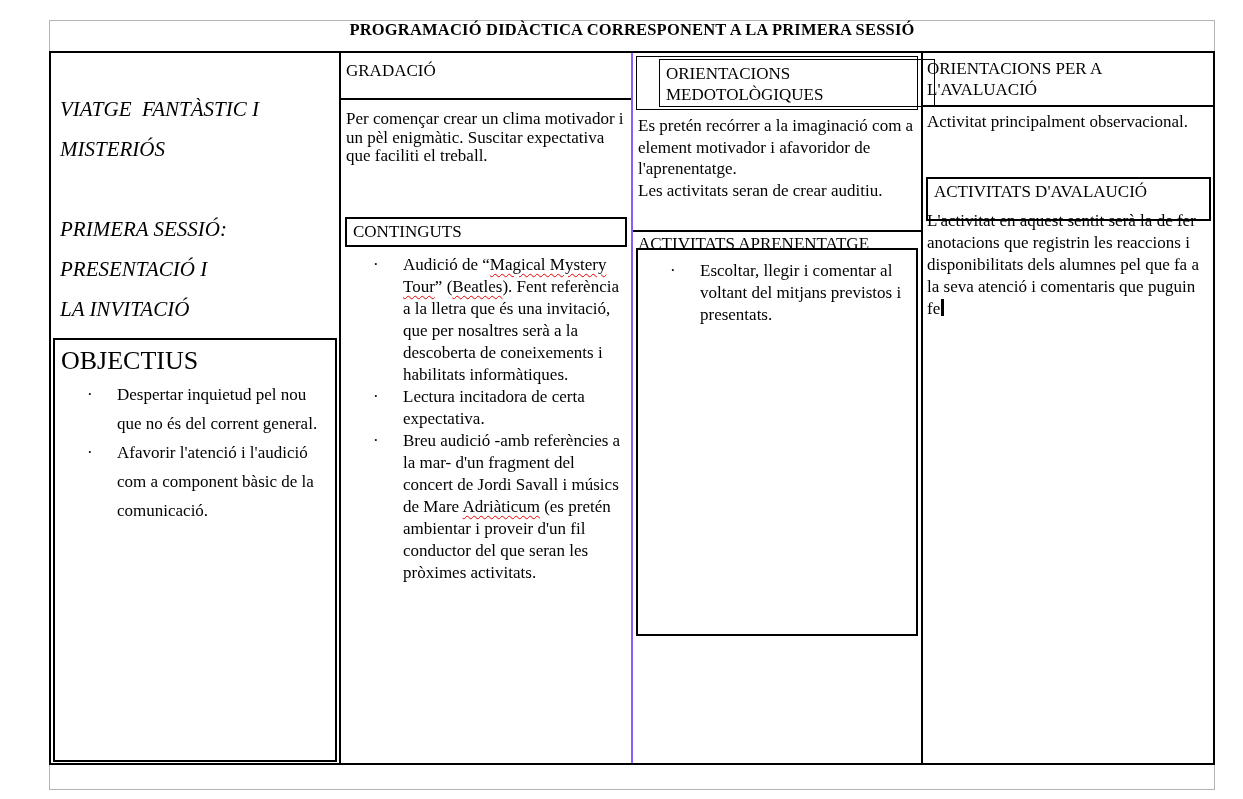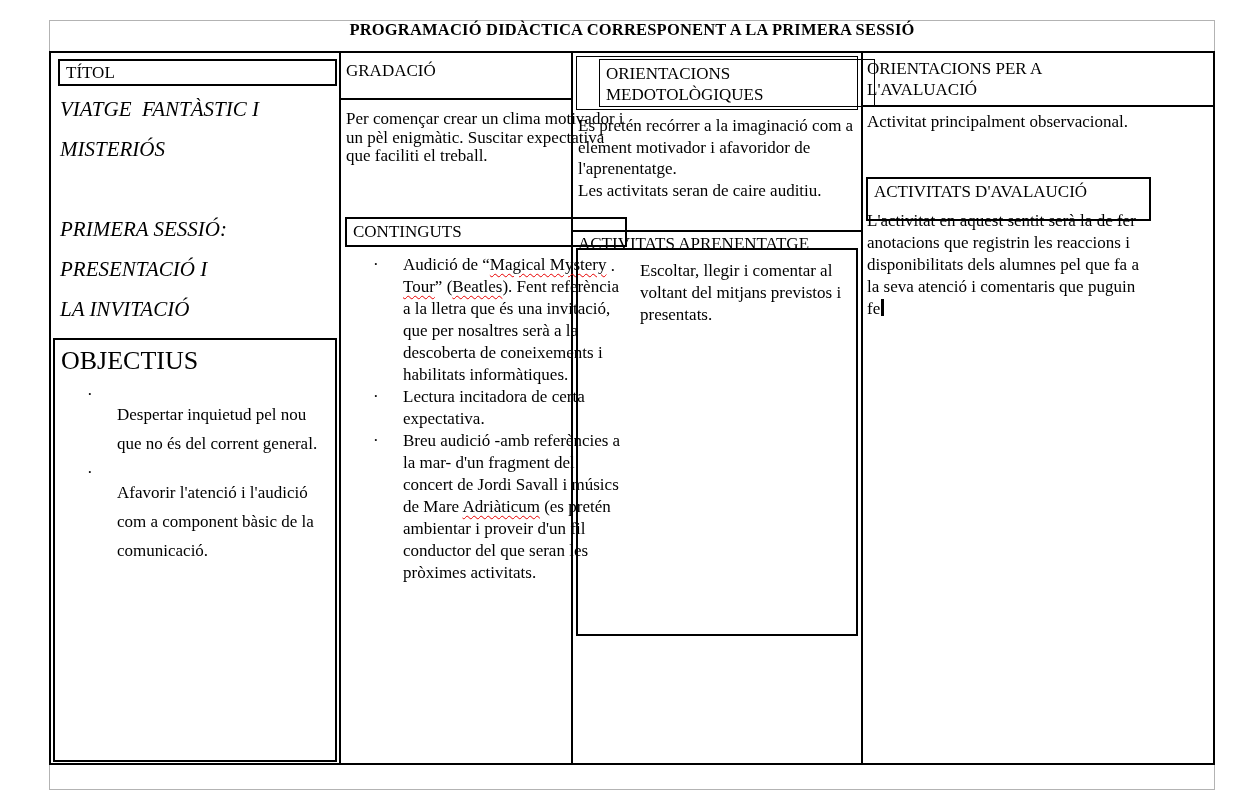--- a/index.html
+++ b/index.html
@@ -14,35 +14,35 @@
   .gray-frame{left:49px;top:20px;width:1166px;height:770px;border:1px solid #b3b3b3;}
 
   
   .title-row{left:49px;top:20px;width:1166px;height:31px;display:flex;align-items:flex-start;justify-content:center;}
   .title-row span{font-weight:bold;font-size:16.5px;letter-spacing:.2px;}
 
   
   .main-table{left:49px;top:51px;width:1166px;height:714px;border:2px solid #000;display:flex;}
   .col{position:relative;box-sizing:border-box;height:100%;}
   .col-1{width:290px;border-right:2px solid #000;}
-  .col-2{width:232px;border-right:2px solid #000000;}
+  .col-2{width:292px;border-right:2px solid #8b5cf6;}
   .col-3{width:290px;border-right:2px solid #000;}
   .col-4{flex:1;}
 
   .hdr{font-size:17px;}
 
   
   .titol-box{left:7px;top:6px;width:279px;height:27px;border:2px solid #000;padding:2px 0 0 6px;}
   .c1-title{left:9px;top:36px;width:276px;font-style:italic;font-size:21px;}
   .it-line{height:40px;line-height:40px;white-space:pre-wrap;}
   .objectius-box{left:2px;top:285px;width:284px;height:424px;border:2px solid #000;}
   .obj-heading{font-size:26px;margin:6px 0 4px 6px;}
   .bullets-wide .bullet{display:flex;font-size:17px;line-height:29px;}
   .bullets-wide .dot{flex:0 0 62px;padding-left:32px;box-sizing:border-box;}
-  .bullets-wide .btxt{flex:1;padding-right:6px;margin-top:20px;}
+  .bullets-wide .btxt{flex:1;padding-right:6px;}
 
   
   .c2-header{left:0;top:0;width:100%;height:47px;border-bottom:2px solid #000;padding:8px 0 0 5px;}
   .c2-para{left:5px;top:57px;width:283px;font-size:17px;line-height:18.5px;}
   .continguts-box{left:4px;top:164px;width:282px;height:30px;border:2px solid #000;padding:3px 12px 0 6px;}
   .c2-bullets{left:0;top:201px;width:290px;}
   .bullets .bullet{display:flex;font-size:17px;line-height:22px;}
   .bullets .dot{flex:0 0 62px;padding-left:32px;box-sizing:border-box;}
   .bullets .btxt{flex:1;padding-right:3px;}
   .sp{text-decoration:underline;text-decoration-style:wavy;text-decoration-color:#e80000;text-decoration-thickness:1px;text-underline-offset:3px;}
@@ -68,23 +68,20 @@
 
 <div class="abs gray-frame"></div>
 
 <div class="abs title-row">
   <span>PROGRAMACIÓ DIDÀCTICA CORRESPONENT A LA PRIMERA SESSIÓ</span>
 </div>
 
 <div class="abs main-table">
 
   <div class="col col-1">
-    <div class="abs titol-box hdr">
-      <span>TÍTOL</span>
-    </div>
     <div class="abs c1-title">
       <div class="it-line">VIATGE  FANTÀSTIC I</div>
       <div class="it-line">MISTERIÓS</div>
       <div class="it-line"></div>
       <div class="it-line">PRIMERA SESSIÓ:</div>
       <div class="it-line">PRESENTACIÓ I</div>
       <div class="it-line">LA INVITACIÓ</div>
     </div>
     <div class="abs objectius-box">
       <div class="obj-heading">OBJECTIUS</div>
@@ -124,21 +121,21 @@
   </div>
 
   <div class="col col-3">
     <div class="abs orient-outer">
       <div class="orient-inner">
         <span>ORIENTACIONS MEDOTOLÒGIQUES</span>
       </div>
     </div>
     <div class="abs c3-para">
       <div>Es pretén recórrer a la imaginació com a element motivador i afavoridor de l'aprenentatge.</div>
-      <div>Les activitats seran de caire auditiu.</div>
+      <div>Les activitats seran de crear auditiu.</div>
     </div>
     <div class="abs c3-act-header hdr">ACTIVITATS APRENENTATGE</div>
     <div class="abs c3-act-box bullets">
       <div class="bullet">
         <span class="dot">·</span>
         <span class="btxt">Escoltar, llegir i comentar al voltant del mitjans previstos i presentats.</span>
       </div>
     </div>
   </div>
 

